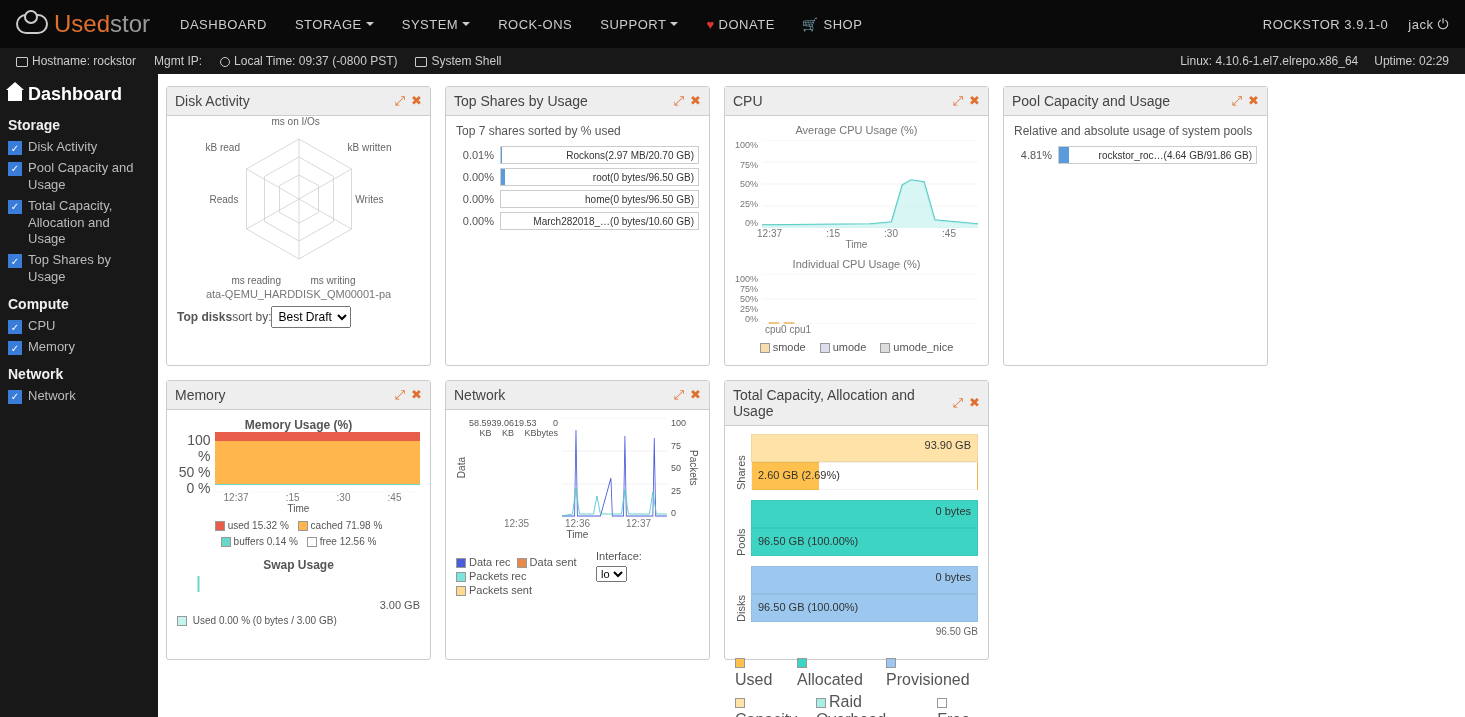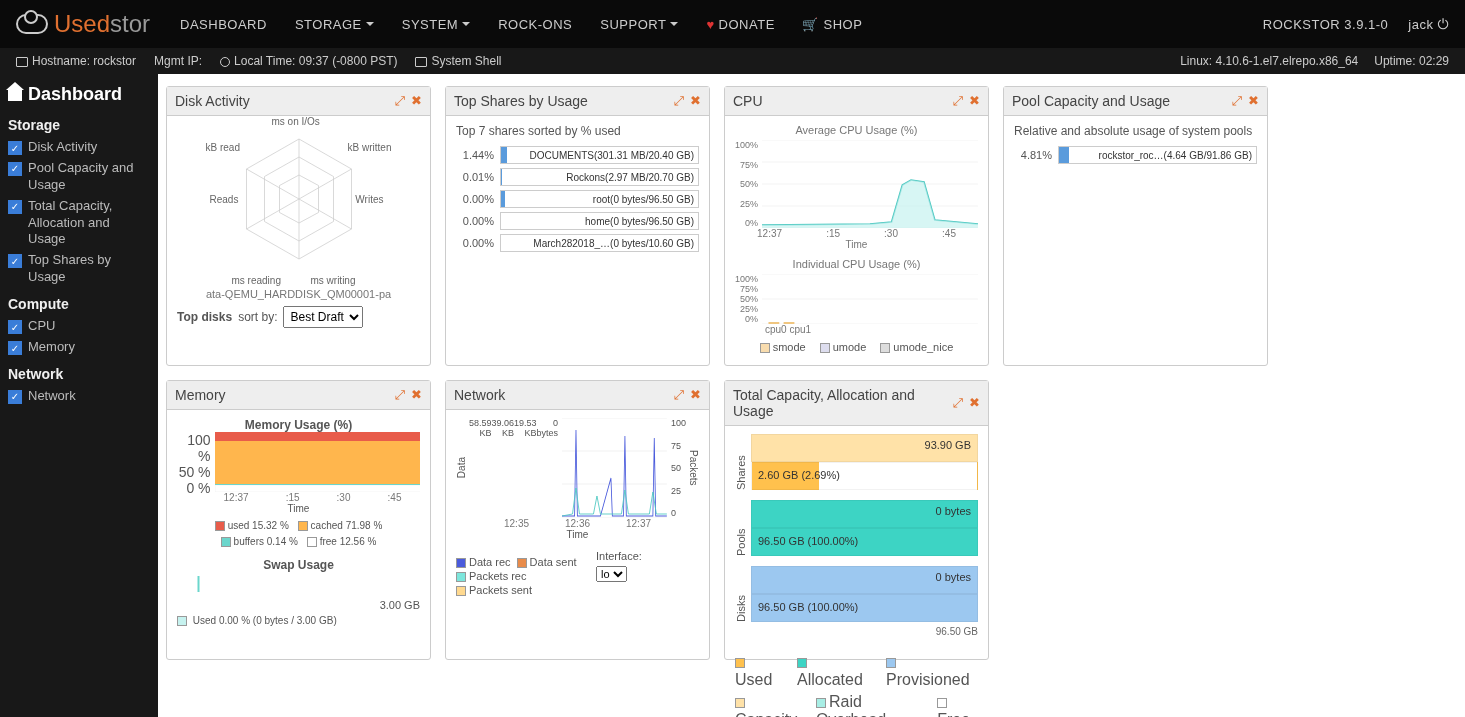--- a/index.html
+++ b/index.html
@@ -45,21 +45,21 @@
 .w-disk, .w-mem { width: 265px; height: 280px; }
 .w-shares, .w-net { width: 265px; height: 280px; }
 .w-cpu, .w-total { width: 265px; height: 280px; }
 .w-pool { width: 265px; height: 280px; }
 
 
 .radar-wrap { text-align: center; font-size: 11px; color: #777; }
 .radar { width: 150px; height: 150px; margin: 0 auto; position: relative; }
 .radar svg { width: 100%; height: 100%; }
 .radar-label { position: absolute; font-size: 10px; color: #666; white-space: nowrap; }
-.sort-row { display: flex; align-items: center; gap: 6px; margin-top: 6px; font-size: 12px; }
+.sort-row { display: flex; align-items: center; margin-top: 6px; font-size: 12px; }
 .sort-row select { font-size: 12px; padding: 2px; }
 .expand-link { color: #e07030; font-size: 12px; margin-top: 18px; display: inline-block; }
 .expand-rest { color: #555; }
 
 
 .bar-row { display: flex; align-items: center; gap: 6px; margin-bottom: 4px; }
 .bar-row .pct { width: 38px; text-align: right; font-size: 11px; color: #555; }
 .bar-row .bar { flex: 1; height: 18px; background: #fff; border: 1px solid #ccc; position: relative; display: flex; align-items: center; justify-content: flex-end; padding-right: 4px; font-size: 10px; color: #333; overflow: hidden; }
 .bar-row .bar .fill { position: absolute; left: 0; top: 0; bottom: 0; background: #5a9bdc; }
 .bar-row .bar .txt { position: relative; z-index: 1; white-space: nowrap; }
@@ -240,27 +240,20 @@
             <span>Top Shares by Usage</span>
           <div class="actions">
               <span>⤢</span>
               <span>✖</span>
             </div>
           </div>
         <div class="widget-body">
           <div style="margin-bottom:8px">Top 7 shares sorted by % used</div>
           <div id="shares-rows">
               <div class="bar-row">
-                <span class="pct">1.44%</span>
-                <div class="bar">
-                  <div class="fill" style="width:3%"></div>
-                  <span class="txt">DOCUMENTS(301.31 MB/20.40 GB)</span>
-                </div>
-              </div>
-              <div class="bar-row">
                 <span class="pct">0.01%</span>
                 <div class="bar">
                   <div class="fill" style="width:0.5%"></div>
                   <span class="txt">Rockons(2.97 MB/20.70 GB)</span>
                 </div>
               </div>
               <div class="bar-row">
                 <span class="pct">0.00%</span>
                 <div class="bar">
                   <div class="fill" style="width:2%"></div>

